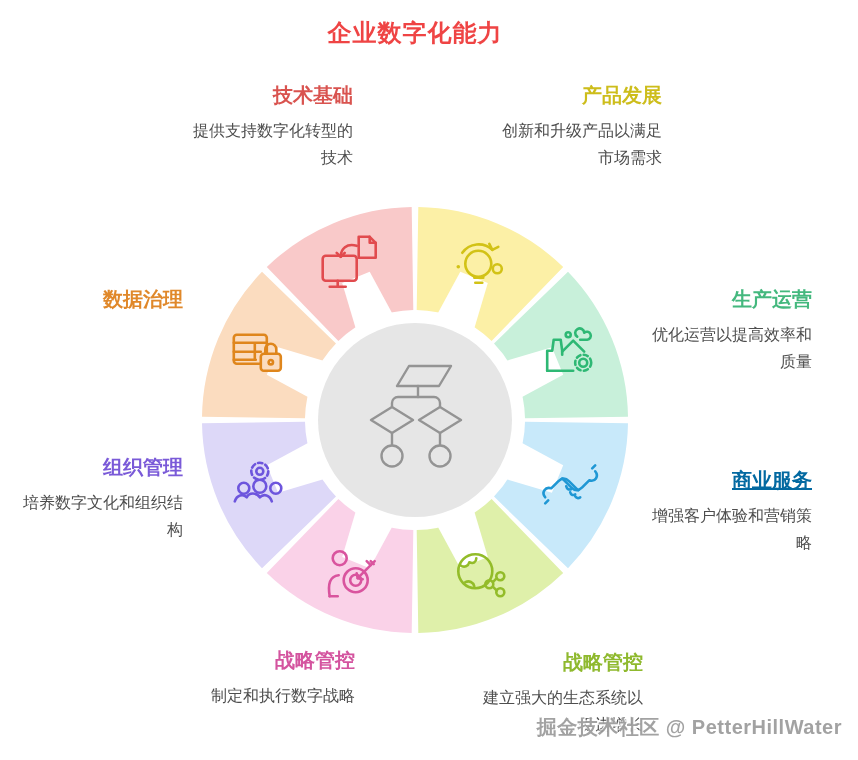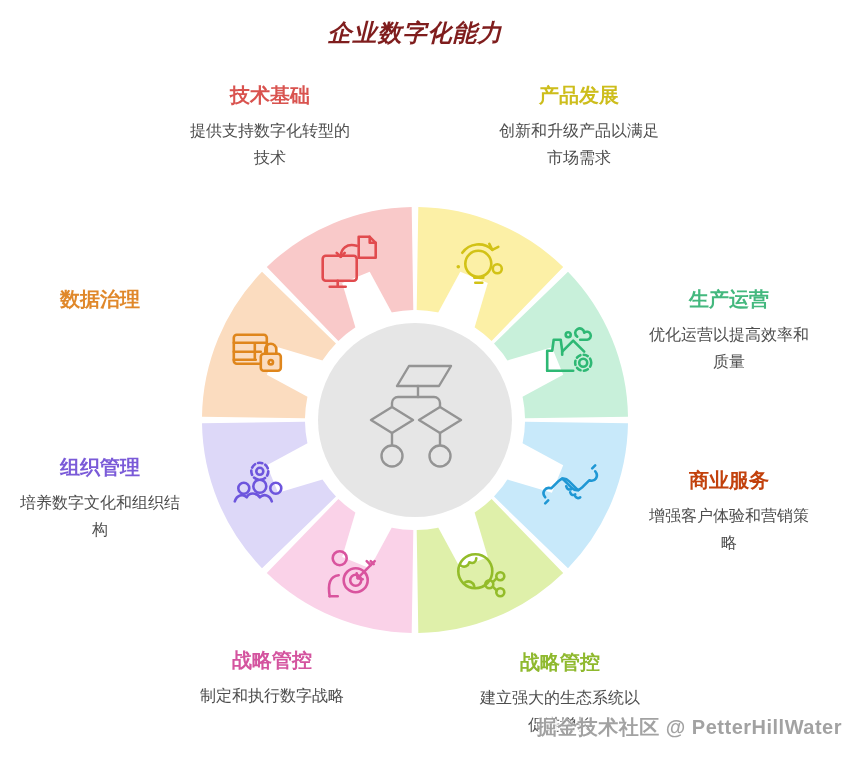--- a/index.html
+++ b/index.html
@@ -3,23 +3,23 @@
 <meta charset="utf-8">
 <style>
   html,body{margin:0;padding:0;}
   body{
     width:858px;height:760px;position:relative;overflow:hidden;
     background:#ffffff;
     font-family:"Liberation Sans","DejaVu Sans",sans-serif;
   }
   .page-title{
     position:absolute;left:0;top:17px;width:830px;text-align:center;
-    font-size:24px;font-weight:bold;color:#7f1d1d;letter-spacing:1px;font-style:italic;
+    font-size:24px;font-weight:bold;color:#ef4444;letter-spacing:1px;
   }
-  .cap{position:absolute;width:166px;text-align:center;word-break:break-all;}
+  .cap{position:absolute;width:166px;text-align:right;word-break:break-all;}
   .cap-label{font-size:20px;font-weight:bold;line-height:22px;margin-bottom:11px;}
   .cap-desc{font-size:16px;line-height:27px;color:#4e4e4e;}
   .pos-tech{left:187px;top:84px;}
   .pos-product{left:480px;top:84px;margin-left:16px;}
   .pos-data{left:17px;top:288px;}
   .pos-production{left:646px;top:288px;}
   .pos-org{left:17px;top:456px;}
   .pos-business{left:646px;top:469px;}
   .pos-strategy{left:189px;top:649px;}
   .pos-eco{left:477px;top:651px;}
@@ -55,21 +55,21 @@
 </div>
 <div class="cap pos-production">
   <div class="cap-label" style="color: rgb(68, 184, 126);">生产运营</div>
   <div class="cap-desc">优化运营以提高效率和质量</div>
 </div>
 <div class="cap pos-org">
   <div class="cap-label" style="color: rgb(122, 90, 216);">组织管理</div>
   <div class="cap-desc">培养数字文化和组织结构</div>
 </div>
 <div class="cap pos-business">
-  <div class="cap-label" style="color: #c2410c;">商业服务</div>
+  <div class="cap-label" style="color: #0369a1; text-decoration: underline;">商业服务</div>
   <div class="cap-desc">增强客户体验和营销策略</div>
 </div>
 <div class="cap pos-strategy">
   <div class="cap-label" style="color: rgb(212, 84, 159);">战略管控</div>
   <div class="cap-desc">制定和执行数字战略</div>
 </div>
 <div class="cap pos-eco">
   <div class="cap-label" style="color: rgb(143, 185, 46);">战略管控</div>
   <div class="cap-desc">建立强大的生态系统以促进增长</div>
 </div>

